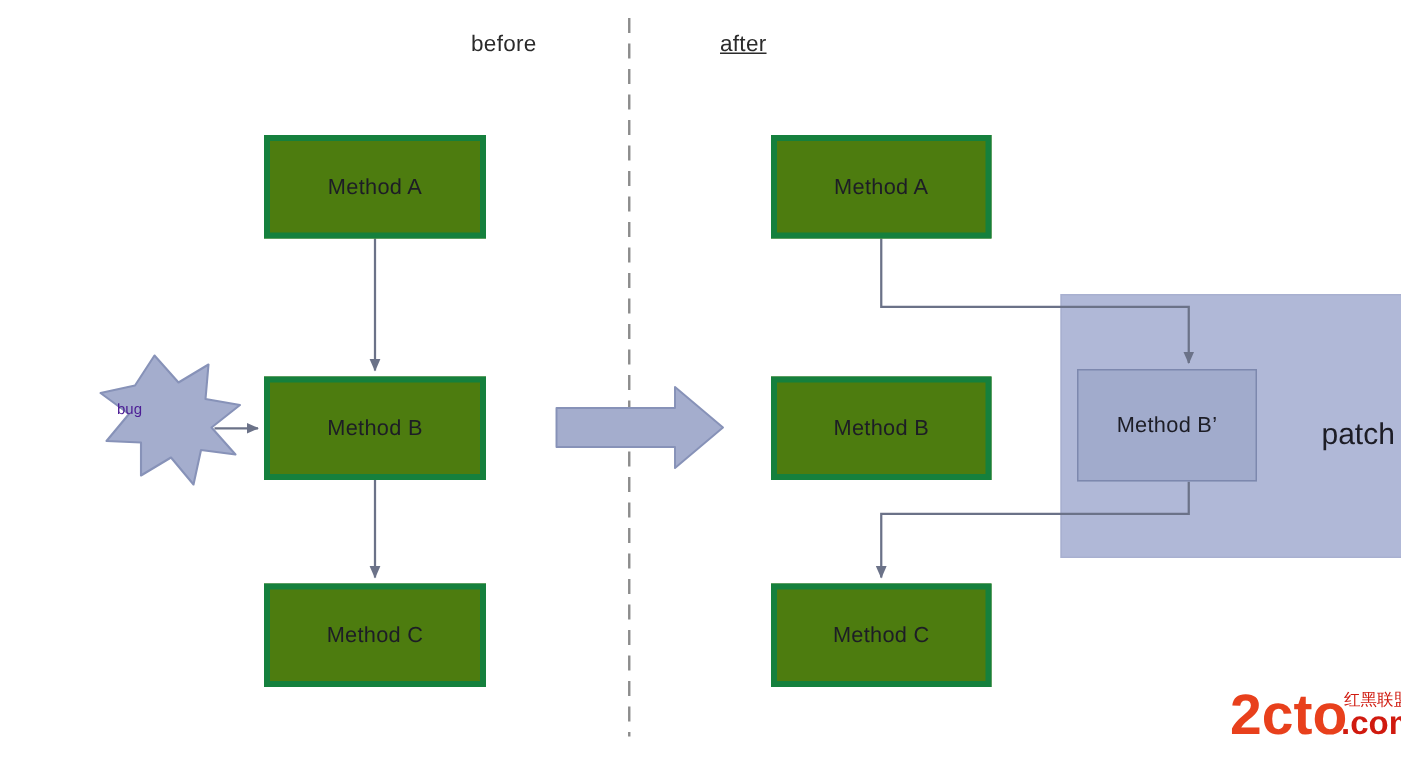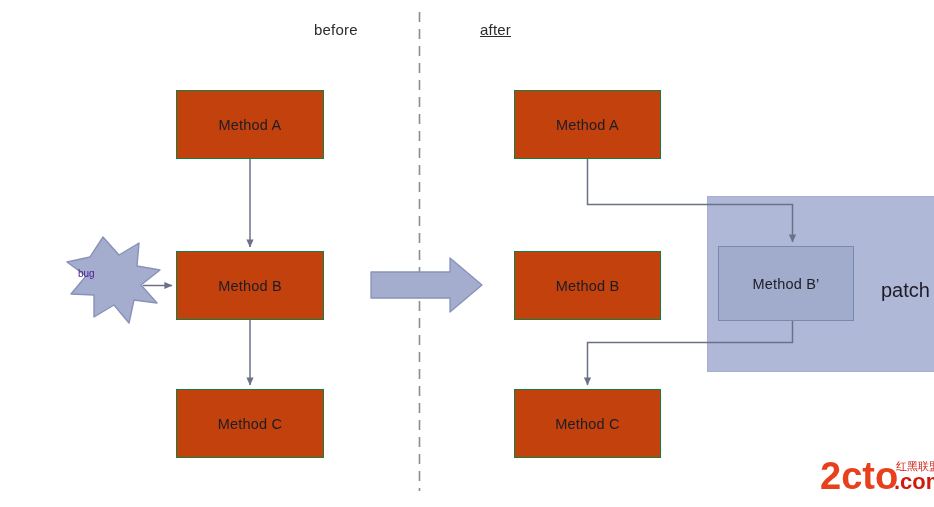--- a/index.html
+++ b/index.html
@@ -32,22 +32,22 @@
     font-size: 15px;
     color: #2b2b2b;
     letter-spacing: 0.2px;
     white-space: nowrap;
   }
   #label-before { left: 283px; top: 21px; }
   #label-after  { left: 449px; top: 21px; text-decoration: underline; }
 
   .node-box {
     position: absolute;
-    background: #c2410c;
-    border: 1px solid #15803d;
+    background: #4d7c0f;
+    border: 4px solid #15803d;
     box-sizing: border-box;
     display: flex;
     align-items: center;
     justify-content: center;
     font-size: 14.5px;
     color: #1d1d26;
     letter-spacing: 0.2px;
   }
   .node-box.inner {
     background: #a1abcc;
@@ -73,21 +73,21 @@
   }
   
   #box-a-before { left: 145px; top: 90px;  width: 148px; height: 69px; }
   #box-b-before { left: 145px; top: 251px; width: 148px; height: 69px; }
   #box-c-before { left: 145px; top: 389px; width: 148px; height: 69px; }
   
   #box-a-after  { left: 483px; top: 90px;  width: 147px; height: 69px; }
   #box-b-after  { left: 483px; top: 251px; width: 147px; height: 69px; }
   #box-c-after  { left: 483px; top: 389px; width: 147px; height: 69px; }
   #patch-panel  { left: 676px; top: 196px; width: 251px; height: 176px; }
-  #box-bprime   { left: 687px; top: 246px; width: 136px; height: 75px; }
+  #box-bprime   { left: 687px; top: 246px; width: 120px; height: 75px; }
   #patch-text   { left: 850px; top: 279px; }
   #bug-text     { left: 47px;  top: 268px; }
 
   .watermark {
     position: absolute;
     left: 789px;
     top: 452px;
     width: 140px;
     height: 48px;
   }

